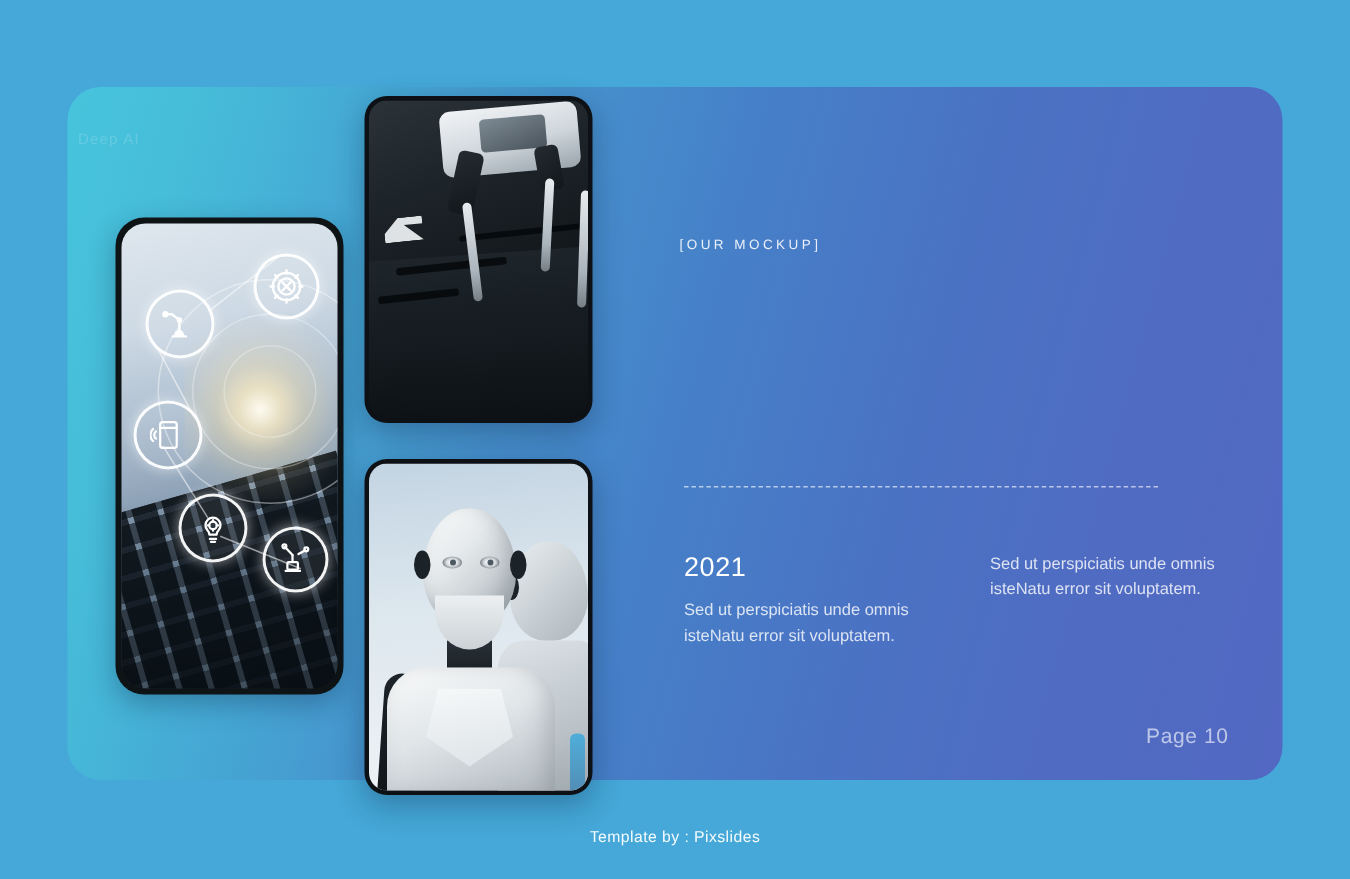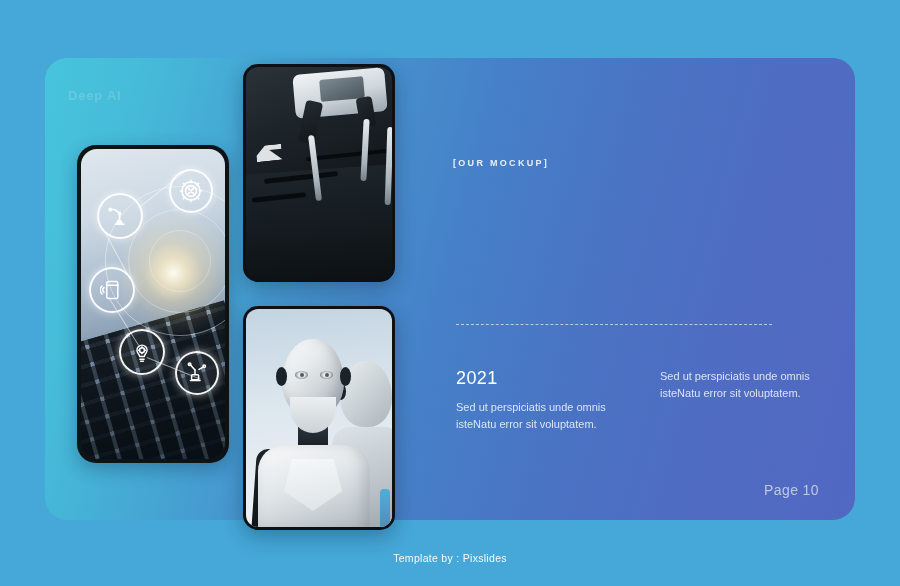--- a/index.html
+++ b/index.html
@@ -40,26 +40,26 @@
   .slide-clip {
     position: absolute;
     inset: 0;
     border-radius: 22px;
     overflow: hidden;
   }
 
   
   .watermark {
     position: absolute;
-    left: 23px;
+    left: 7px;
     top: 30px;
-    font-size: 13px;
+    font-size: 10px;
     letter-spacing: 0.8px;
     color: rgba(255,255,255,0.16);
-    font-weight: 700;
+    font-weight: 400;
     user-select: none;
   }
 
   
   .phone-frame {
     position: absolute;
     left: 32px;
     top: 87px;
     width: 152px;
     height: 318px;
@@ -373,21 +373,21 @@
     left: 408px;
     top: 0;
     width: 400px;
     height: 100%;
   }
   .eyebrow {
     position: absolute;
     left: 0;
     top: 100px;
     font-size: 9px;
-    font-weight: 700;
+    font-weight: 400;
     letter-spacing: 2.3px;
     color: rgba(255,255,255,0.88);
   }
   .headline {
     position: absolute;
     left: 0;
     top: 118px;
     width: 360px;
     font-size: 30px;
     line-height: 38px;

